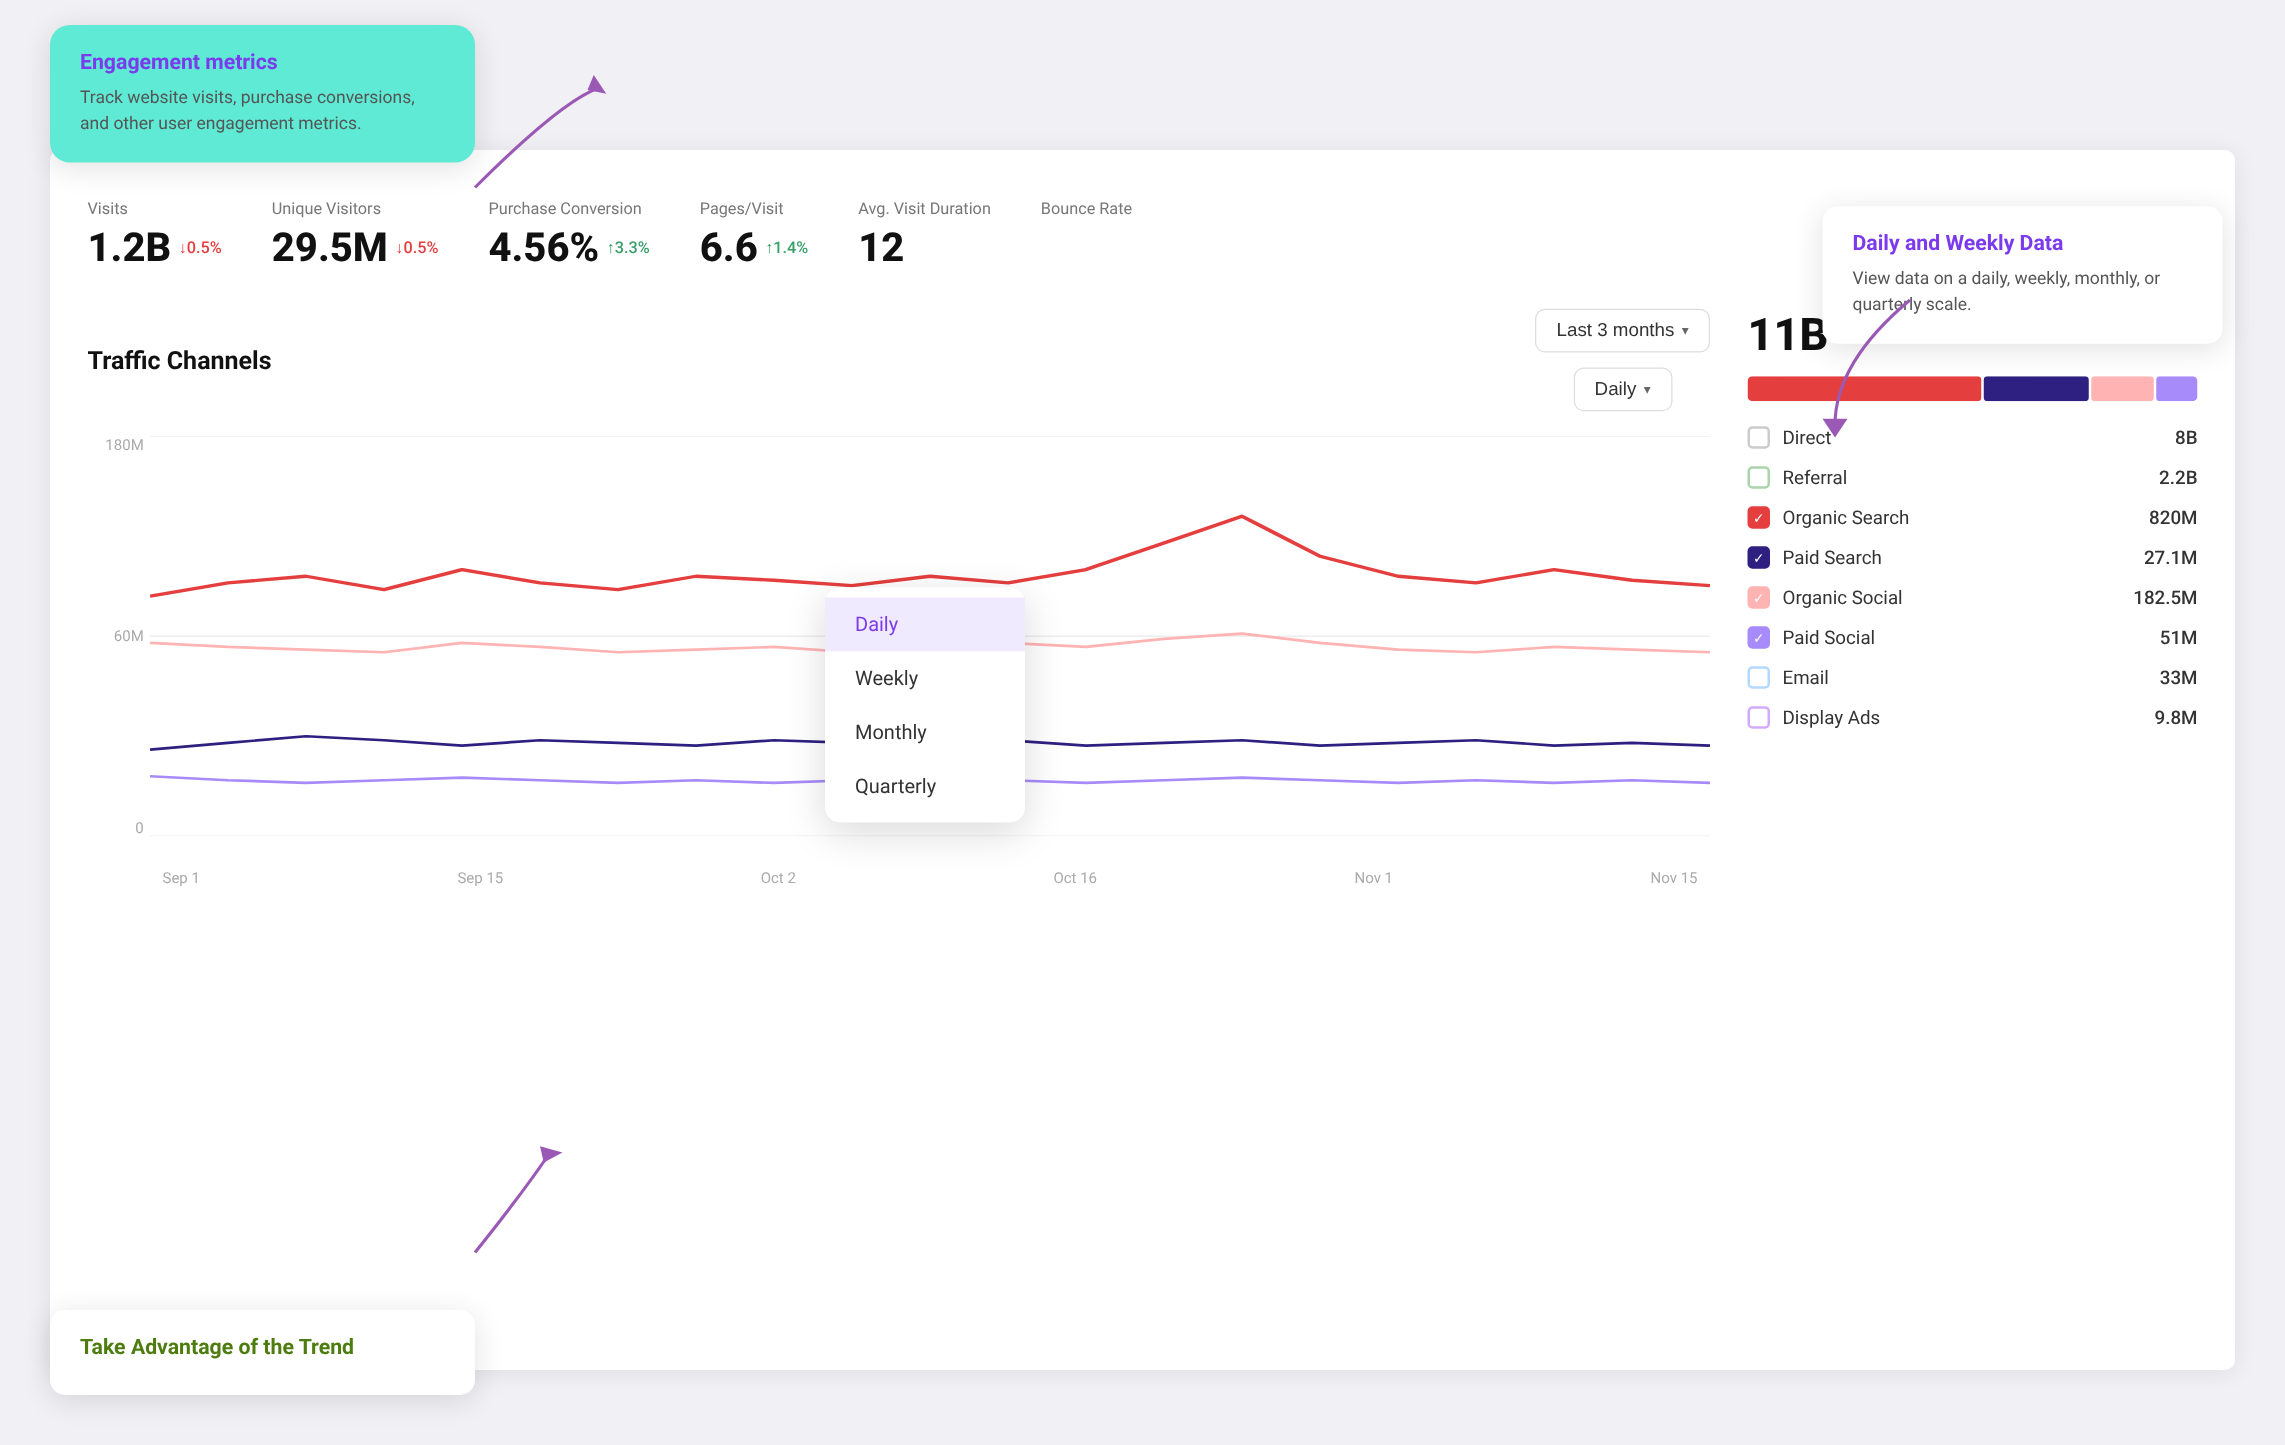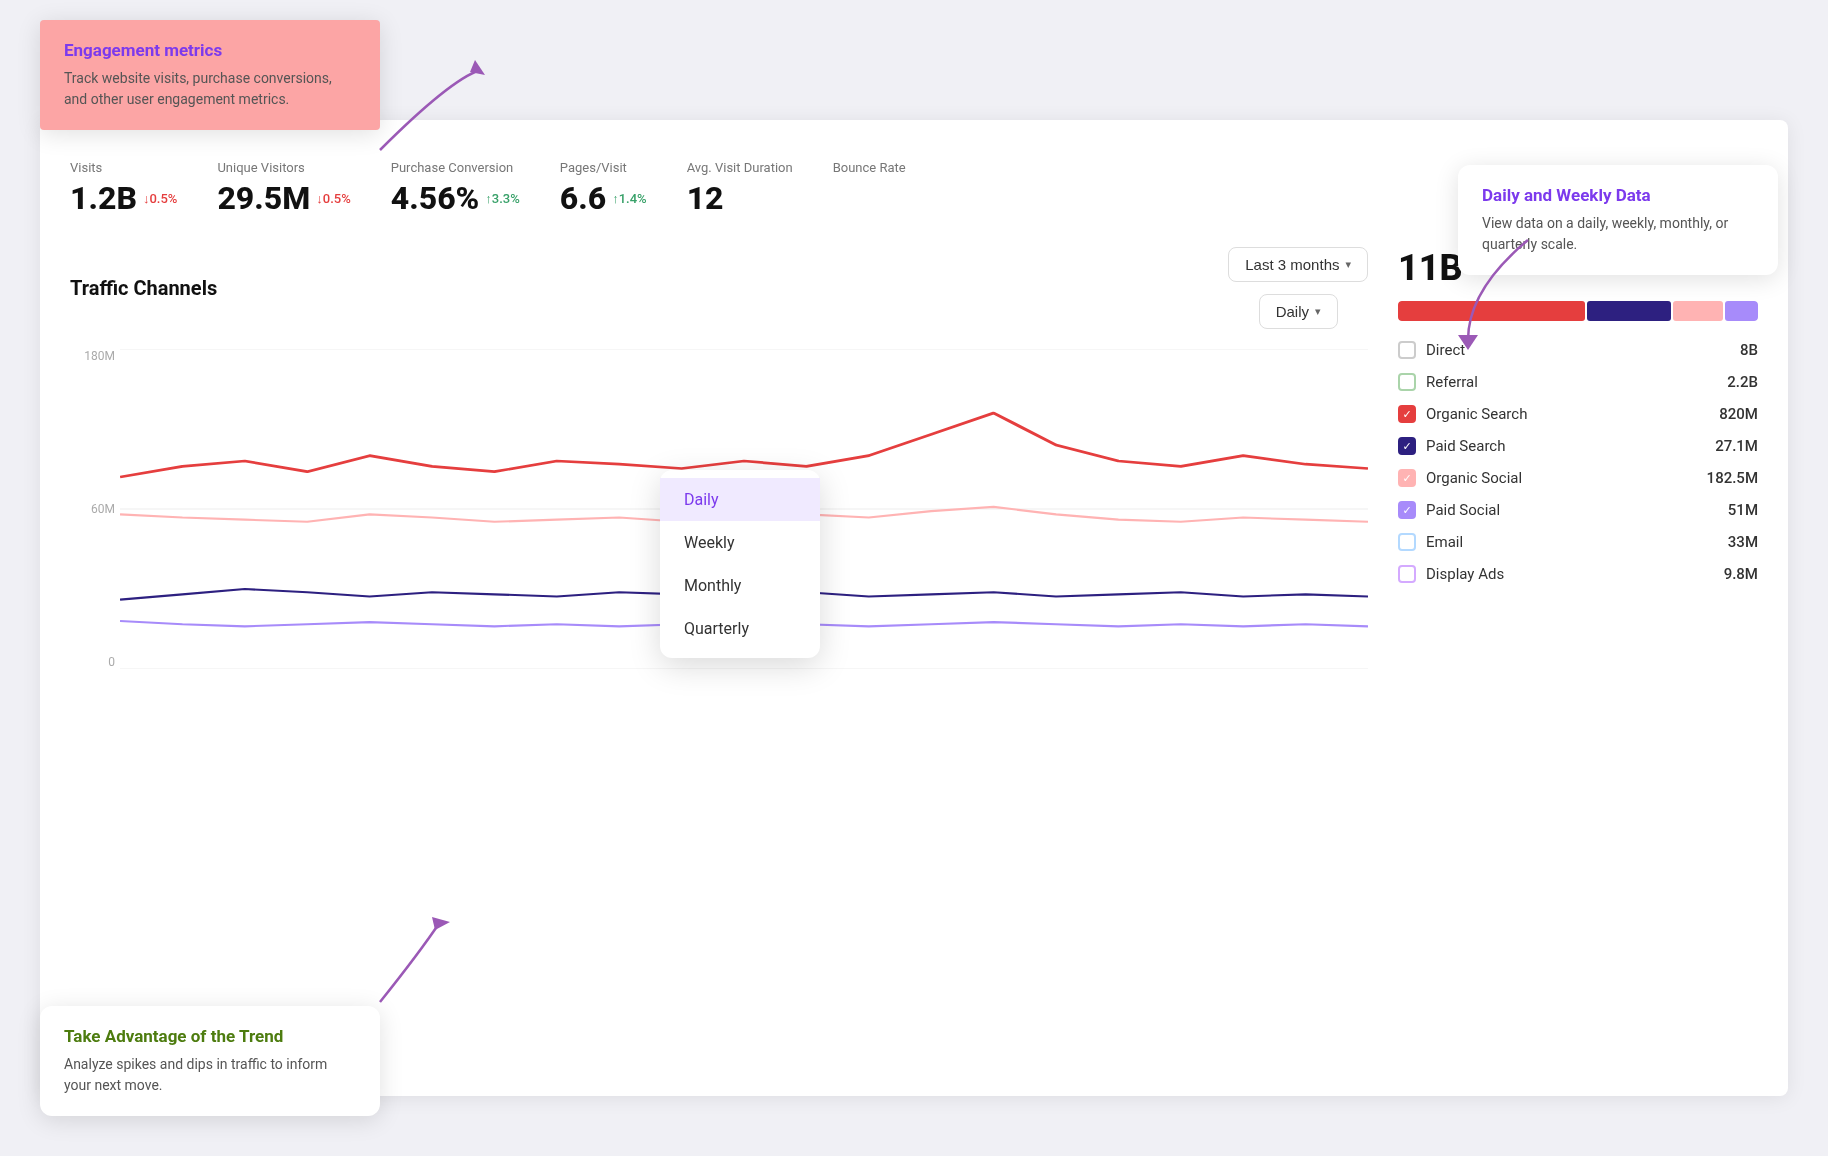--- a/index.html
+++ b/index.html
@@ -22,22 +22,22 @@
       border-radius: 8px;
       padding: 30px;
       box-shadow: 0 2px 20px rgba(0,0,0,0.08);
     }
 
     
     .tooltip-engagement {
       position: absolute;
       top: 20px;
       left: 40px;
-      background: #fca5a5;
-      border-radius: 4px;
+      background: #5eead4;
+      border-radius: 16px;
       padding: 20px 24px;
       width: 340px;
       box-shadow: 0 4px 24px rgba(0,0,0,0.12);
       z-index: 10;
     }
     .tooltip-engagement .tooltip-title {
       color: #7c3aed;
       font-weight: 700;
       font-size: 17px;
       margin-bottom: 8px;
@@ -434,20 +434,28 @@
 
             <polyline points="0,120 40,110 80,105 120,115 160,100 200,110 240,115 280,105 320,108 360,112 400,105 440,110 480,100 520,80 560,60 600,90 640,105 680,110 720,100 760,108 800,112" fill="none" stroke="#e53e3e" stroke-width="2.5" stroke-linejoin="round"></polyline>
 
             <polyline points="0,155 40,158 80,160 120,162 160,155 200,158 240,162 280,160 320,158 360,162 400,158 440,155 480,158 520,152 560,148 600,155 640,160 680,162 720,158 760,160 800,162" fill="none" stroke="#ffb3b3" stroke-width="2" stroke-linejoin="round"></polyline>
 
             <polyline points="0,235 40,230 80,225 120,228 160,232 200,228 240,230 280,232 320,228 360,230 400,232 440,228 480,232 520,230 560,228 600,232 640,230 680,228 720,232 760,230 800,232" fill="none" stroke="#2d2080" stroke-width="2" stroke-linejoin="round"></polyline>
 
             <polyline points="0,255 40,258 80,260 120,258 160,256 200,258 240,260 280,258 320,260 360,258 400,260 440,258 480,260 520,258 560,256 600,258 640,260 680,258 720,260 760,258 800,260" fill="none" stroke="#a78bfa" stroke-width="2" stroke-linejoin="round"></polyline>
           </svg>
         </div>
+        <div class="x-labels">
+          <span class="x-label">Sep 1</span>
+          <span class="x-label">Sep 15</span>
+          <span class="x-label">Oct 2</span>
+          <span class="x-label">Oct 16</span>
+          <span class="x-label">Nov 1</span>
+          <span class="x-label">Nov 15</span>
+        </div>
       </div>
     </div>
 
     <div class="legend-section">
       <div class="total-value">11B</div>
       <div class="stacked-bar">
         <div class="bar-seg" style="background:#e53e3e;flex:45"></div>
         <div class="bar-seg" style="background:#2d2080;flex:20"></div>
         <div class="bar-seg" style="background:#ffb3b3;flex:12"></div>
         <div class="bar-seg" style="background:#a78bfa;flex:8"></div>
@@ -527,21 +535,20 @@
 
 <div class="dropdown-menu">
   <div class="dropdown-item active">Daily</div>
   <div class="dropdown-item">Weekly</div>
   <div class="dropdown-item">Monthly</div>
   <div class="dropdown-item">Quarterly</div>
 </div>
 
 <div class="tooltip-trend">
   <div class="tooltip-title">Take Advantage of the Trend</div>
-  <div class="tooltip-body">Analyze spikes and dips in traffic to inform your next move.</div>
 </div>
 
 <div class="arrow-3">
   <svg width="100" height="100" viewBox="0 0 100 100">
     <path d="M 20 90 Q 60 40 80 10" stroke="#9b59b6" stroke-width="2.5" fill="none"></path>
     <polygon points="72,5 90,10 75,18" fill="#9b59b6"></polygon>
   </svg>
 </div>
 
 </body></html>

